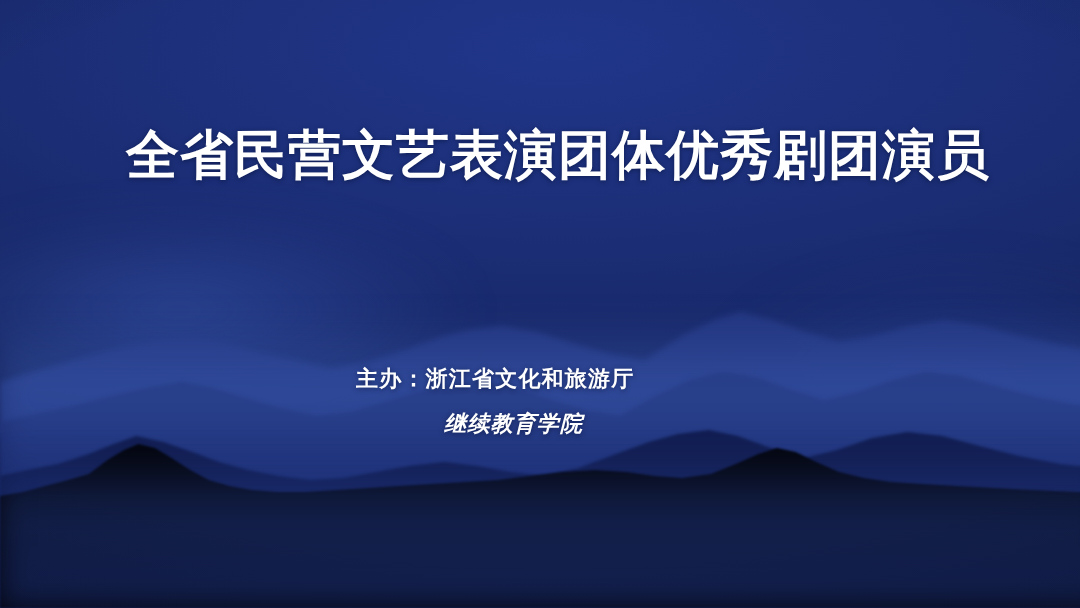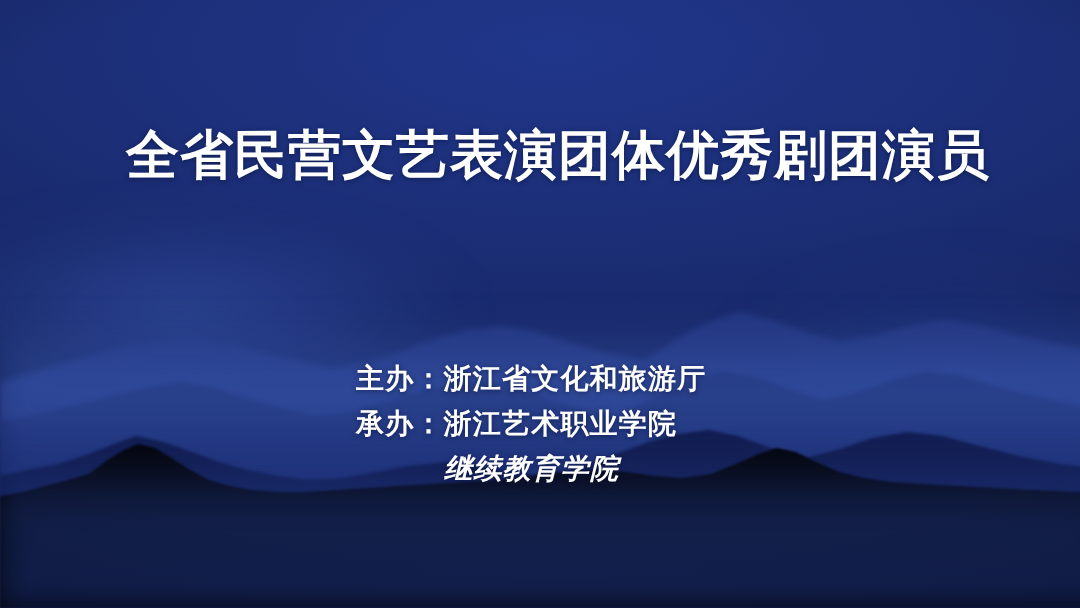--- a/index.html
+++ b/index.html
@@ -101,21 +101,21 @@
     text-shadow: 0 1px 5px rgba(6,14,48,0.55);
     white-space: nowrap;
   }
   .title-line { display: block; }
 
   .credits {
     position: absolute;
     top: 356px;
     left: 356px;
     color: #ffffff;
-    font-size: 28px;
+    font-size: 22px;
     font-weight: bold;
     line-height: 45px;
     letter-spacing: 1.2px;
     text-shadow: 0 1px 5px rgba(6,14,48,0.60);
     white-space: nowrap;
   }
   .credit-line { display: block; }
   .credit-line.indent { padding-left: 88px; font-style: italic; }
 </style>
 </head>
@@ -164,18 +164,17 @@
   </div>
 
   <div class="content">
 
     <div class="title">
       <span class="title-line">全省民营文艺表演团体优秀剧团演员</span>
     </div>
 
     <div class="credits">
       <span class="credit-line">主办：浙江省文化和旅游厅</span>
-      <span class="credit-line">承办：浙江艺术职业学院</span>
       <span class="credit-line indent">继续教育学院</span>
     </div>
 
   </div>
 </div>
 
 </body></html>

